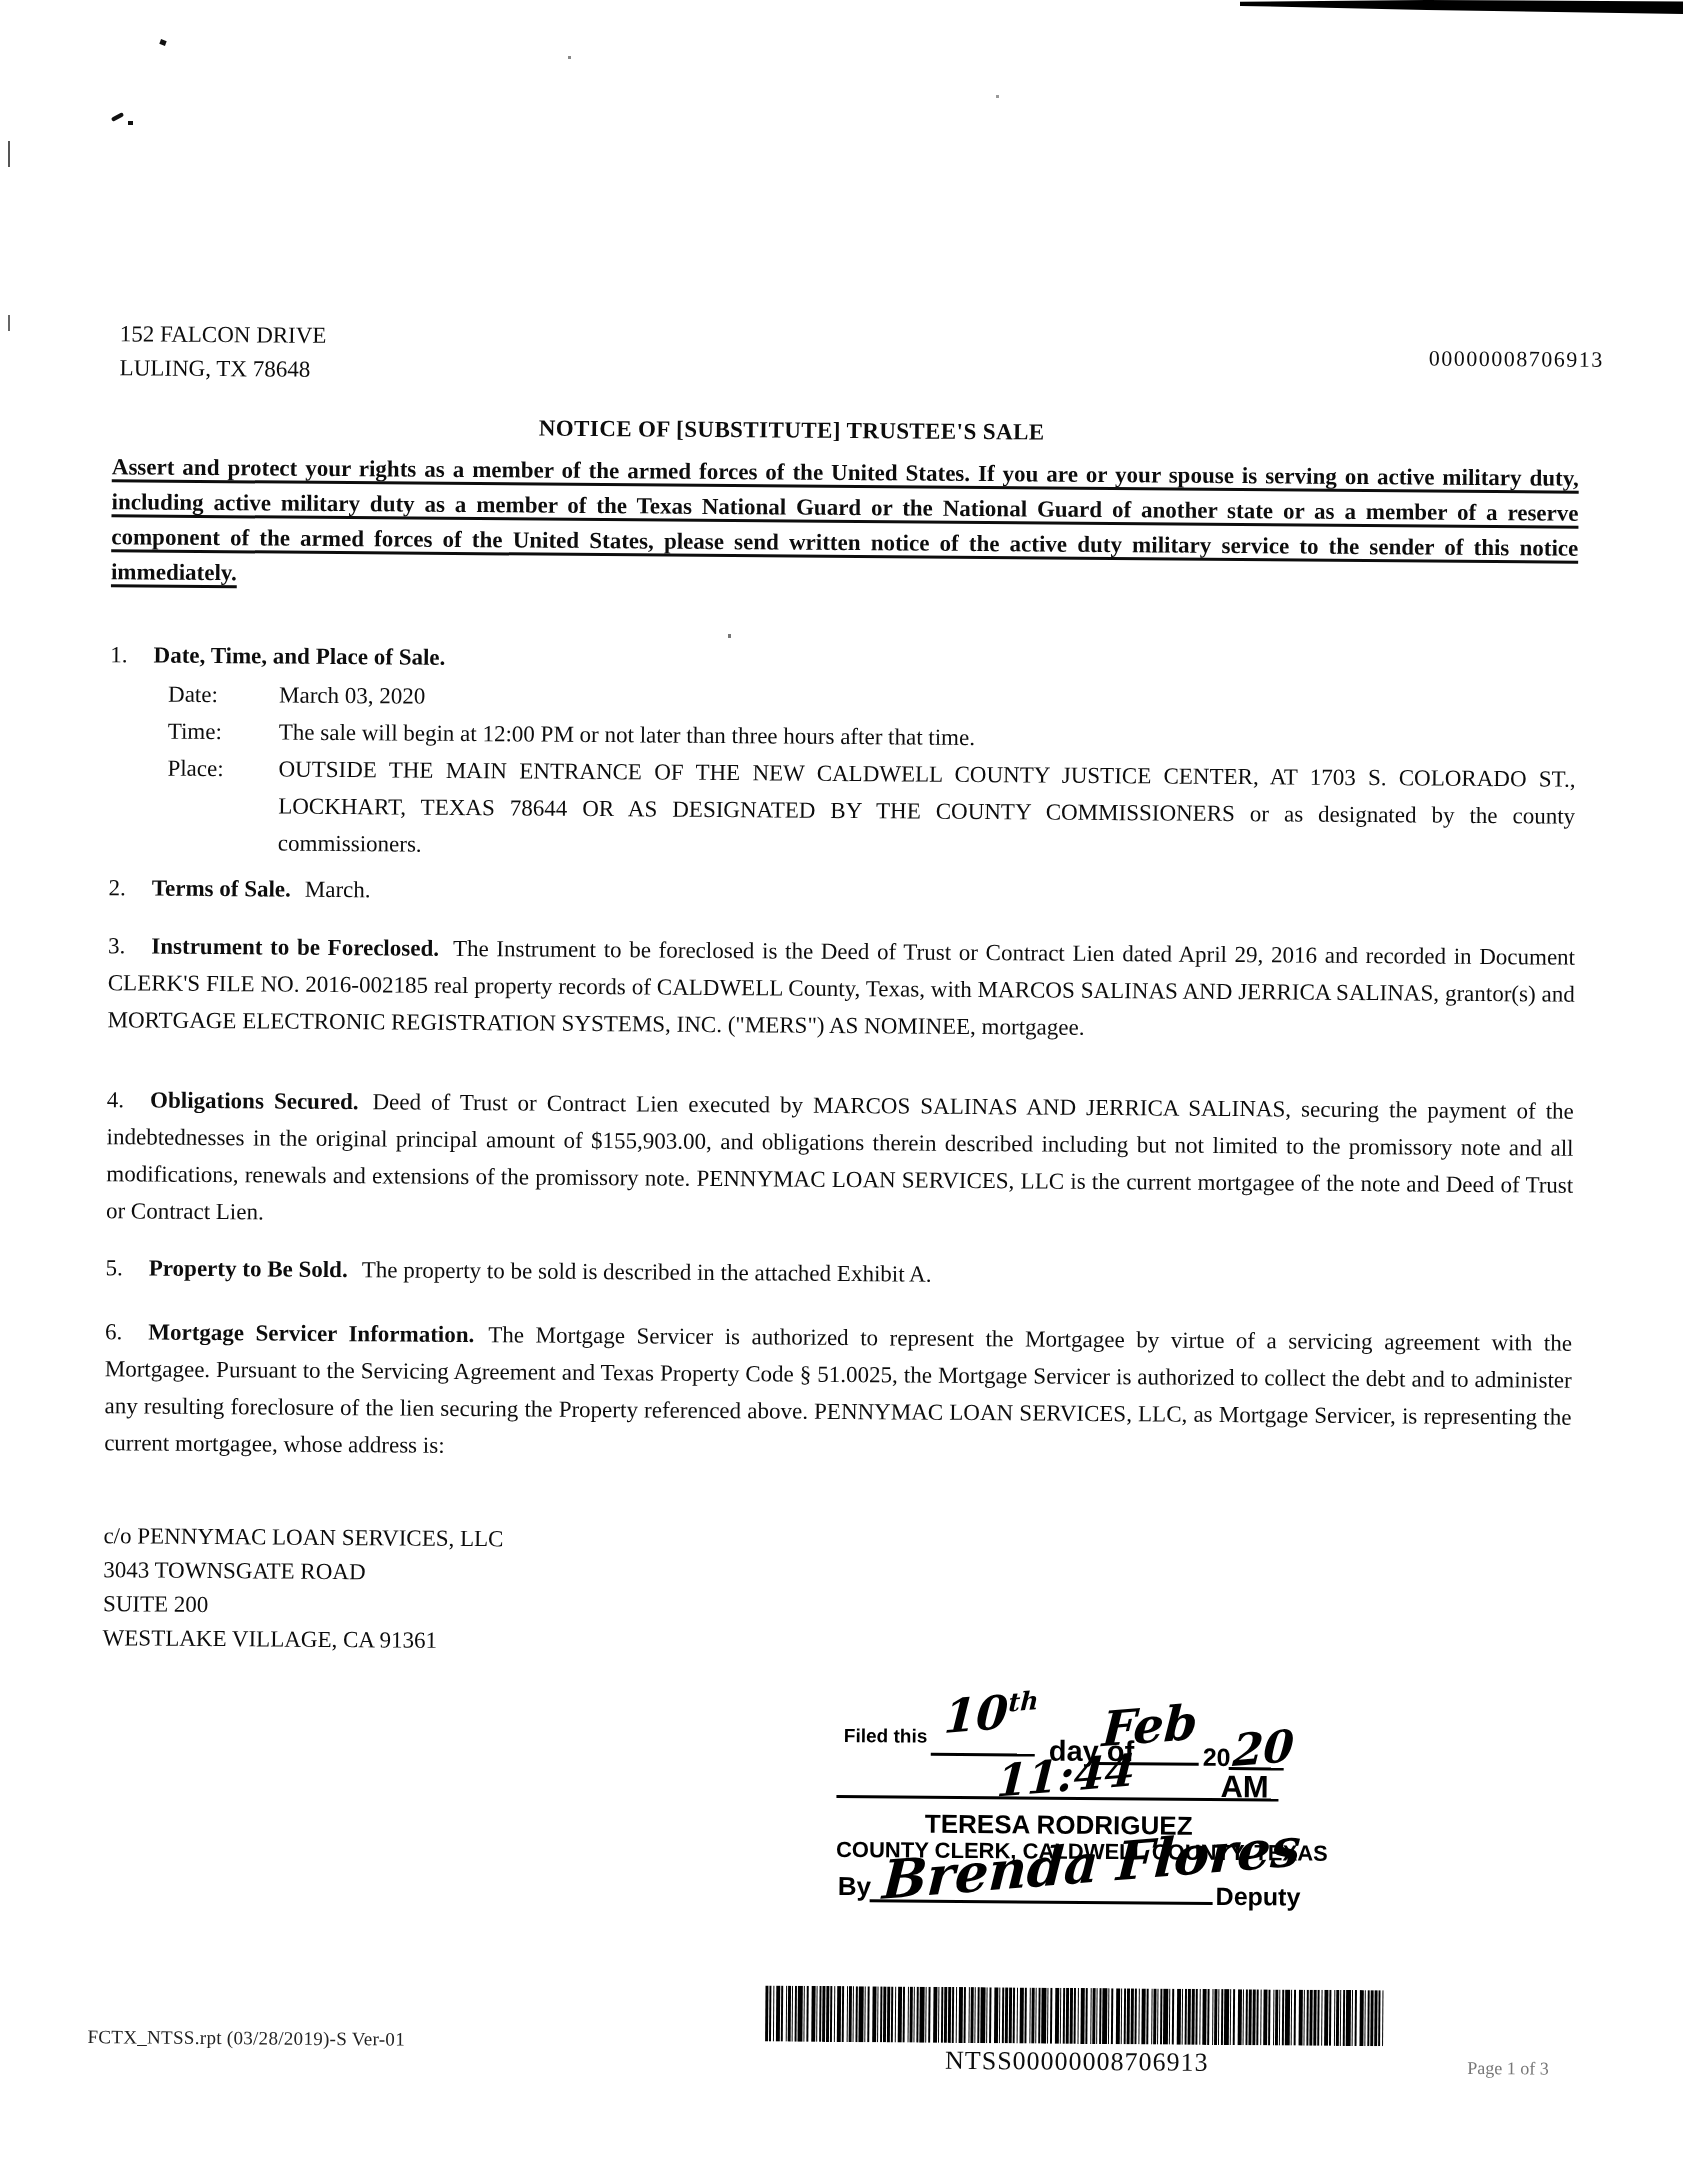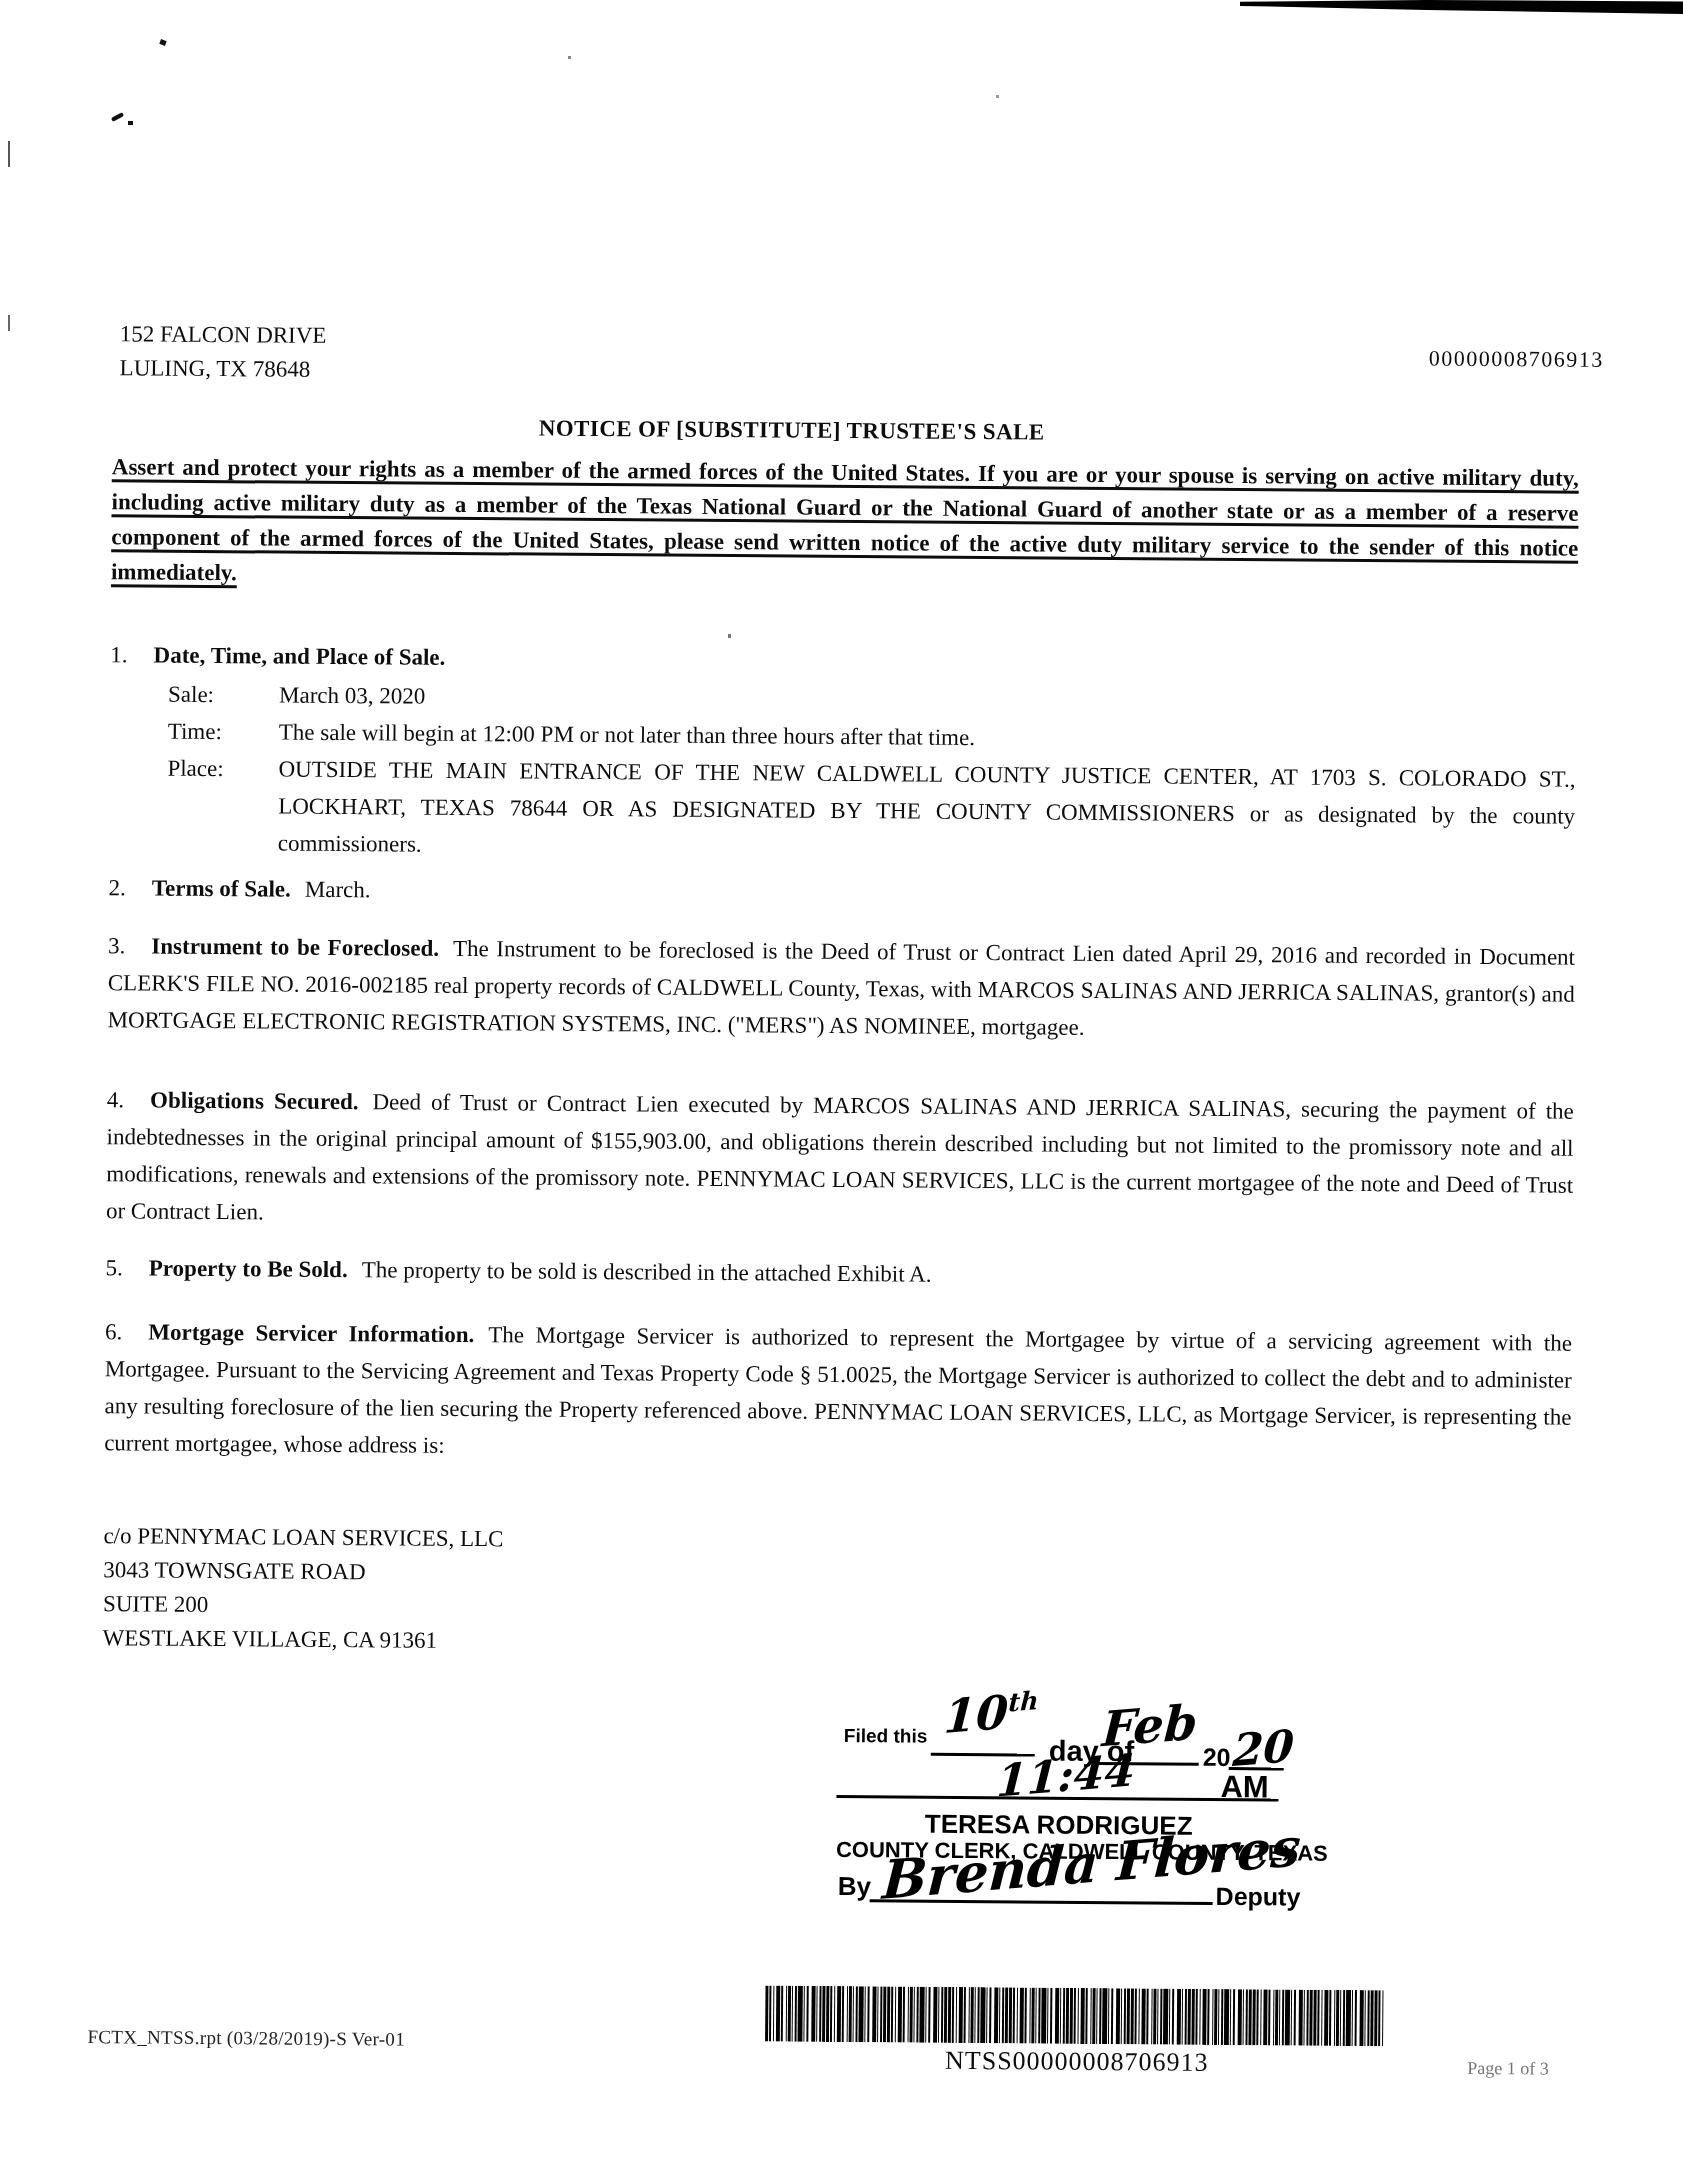--- a/index.html
+++ b/index.html
@@ -59,21 +59,21 @@
   <div class="abs docnum" style="left:1423px;top:341px;">00000008706913</div>
 
   <div class="abs title" style="left:59px;top:418px;width:1455px;">NOTICE OF [SUBSTITUTE] TRUSTEE'S SALE</div>
 
   <div class="abs body-block military" style="top:455px;">Assert and protect your rights as a member of the armed forces of the United States.  If you are or your spouse is serving on active military duty, including active military duty as a member of the Texas National Guard or the National Guard of another state or as a member of a reserve component of the armed forces of the United States, please send written notice of the active duty military service to the sender of this notice immediately.</div>
 
   <div class="abs body-block" style="top:642px;text-align:left;">
     <span class="sec-num">1.</span><span class="sec-head">Date, Time, and Place of Sale.</span>
   </div>
   <div class="abs kv" style="left:107px;top:681px;width:1408px;">
-    <div class="lbl">Sale:</div>
+    <div class="lbl">Date:</div>
     <div class="val" style="text-align:left;">March 03, 2020</div>
     <div class="lbl">Time:</div>
     <div class="val" style="text-align:left;">The sale will begin at 12:00 PM or not later than three hours after that time.</div>
     <div class="lbl">Place:</div>
     <div class="val">OUTSIDE THE MAIN ENTRANCE OF THE NEW CALDWELL COUNTY JUSTICE CENTER,  AT 1703 S. COLORADO ST., LOCKHART, TEXAS 78644 OR AS DESIGNATED BY THE COUNTY COMMISSIONERS or as designated by the county commissioners.</div>
   </div>
 
   <div class="abs body-block" style="top:875px;text-align:left;">
     <span class="sec-num">2.</span><span class="sec-head">Terms of Sale.</span><span>March.</span>
   </div>

